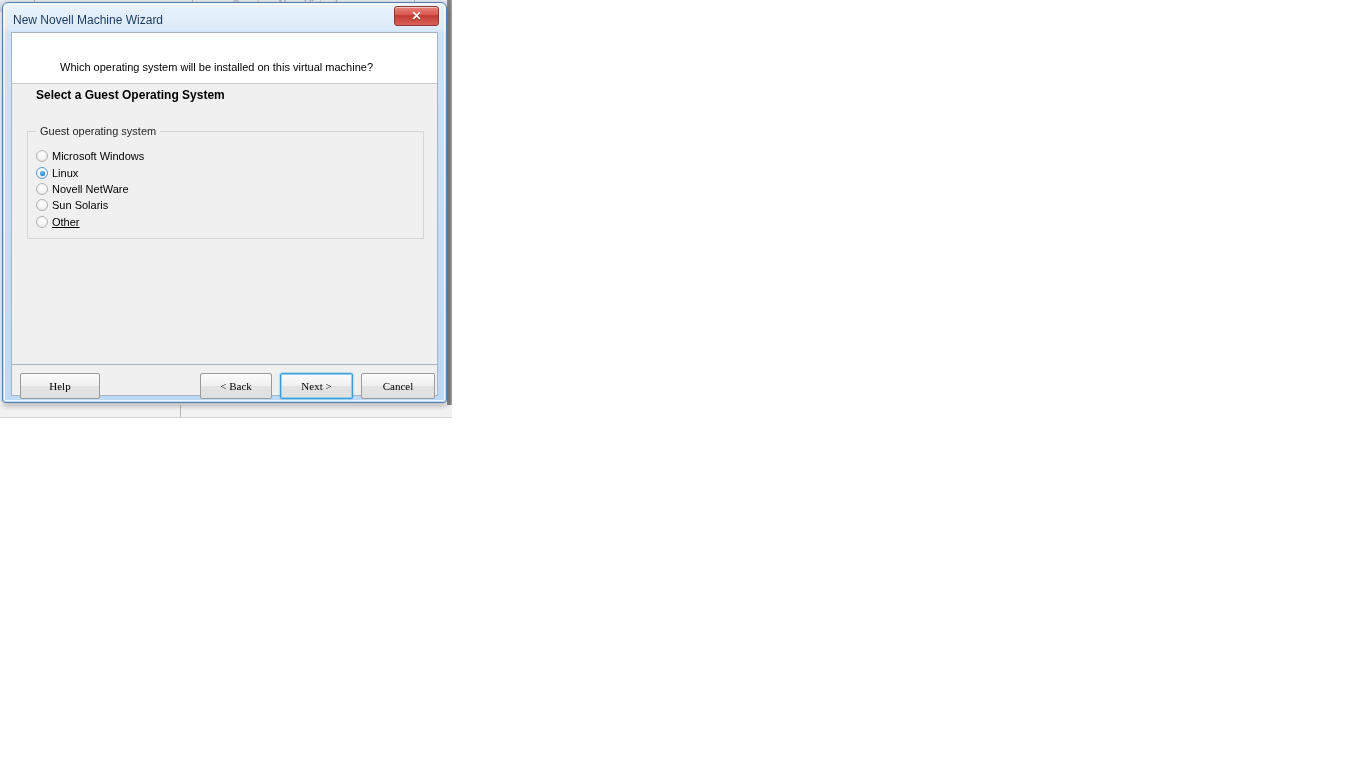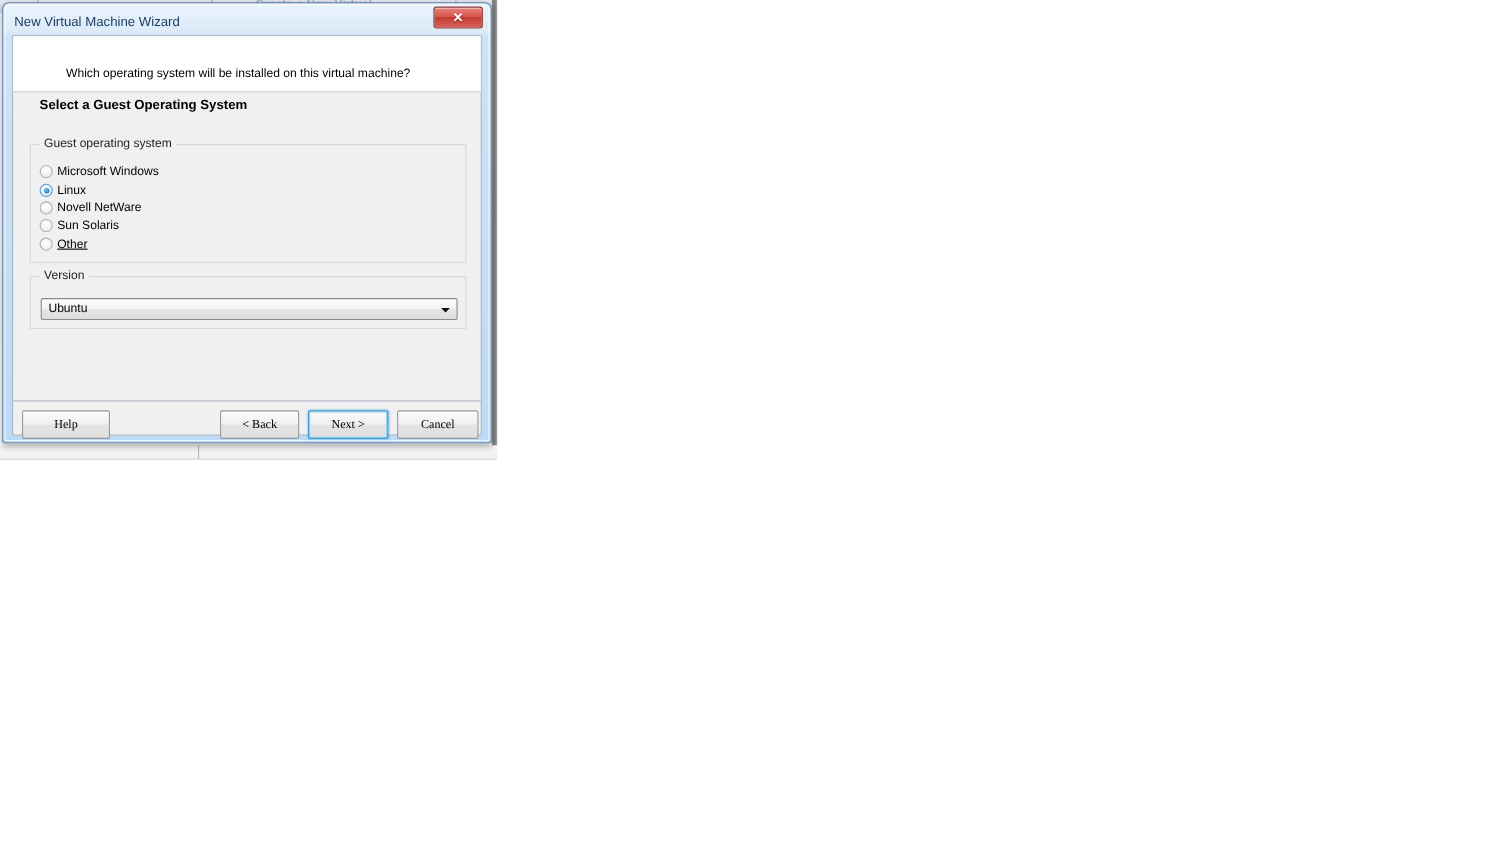--- a/index.html
+++ b/index.html
@@ -313,21 +313,21 @@
     <div class="bg-ghost-text" style="left:232px;">Create a New Virtual</div>
   </div>
   <div class="bg-right-col"></div>
   <div class="bg-below"></div>
   <div class="bg-below-sep"></div>
 
   <div class="window">
     <div class="window-inner-glow"></div>
 
     <div class="titlebar">
-      <div class="title-text">New Virtual Machine Wizard</div>
+      <div class="title-text">New Novell Machine Wizard</div>
       <div class="close-btn">
         <div class="close-x">✕</div>
       </div>
     </div>
 
     <div class="client">
 
       <div class="header-panel">
         <div class="header-title">Select a Guest Operating System</div>
         <div class="header-sub">Which operating system will be installed on this virtual machine?</div>
@@ -355,27 +355,20 @@
           <span class="radio-mark"></span>
           <span class="radio-label">Sun Solaris</span>
         </div>
 
         <div class="radio-row" style="top:82px;text-decoration:underline;">
           <span class="radio-mark"></span>
           <span class="radio-label">Other</span>
         </div>
       </div>
 
-      <div class="groupbox" id="grp-ver">
-        <div class="group-label">Version</div>
-        <div class="combo">
-          <span class="combo-value">Ubuntu</span>
-          <span class="combo-arrow"></span>
-        </div>
-      </div>
 
       <div class="footer-sep"></div>
 
       <button class="btn" id="btn-help">Help</button>
       <button class="btn" id="btn-back">&lt; Back</button>
       <button class="btn focused" id="btn-next">Next &gt;</button>
       <button class="btn" id="btn-cancel">Cancel</button>
 
     </div>
   </div>

